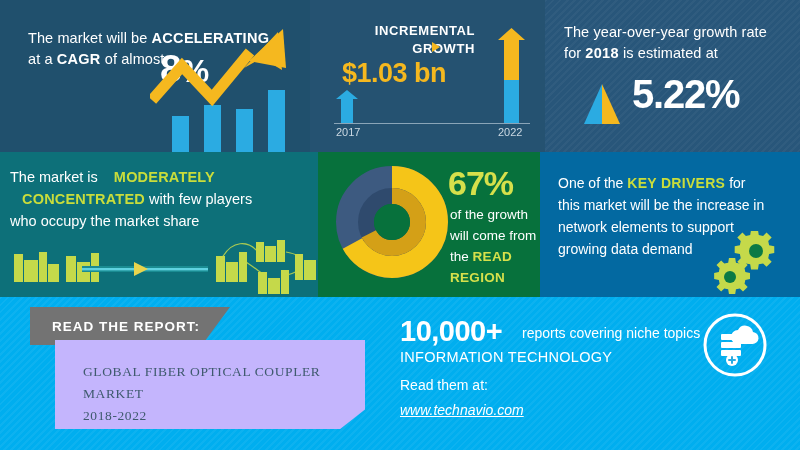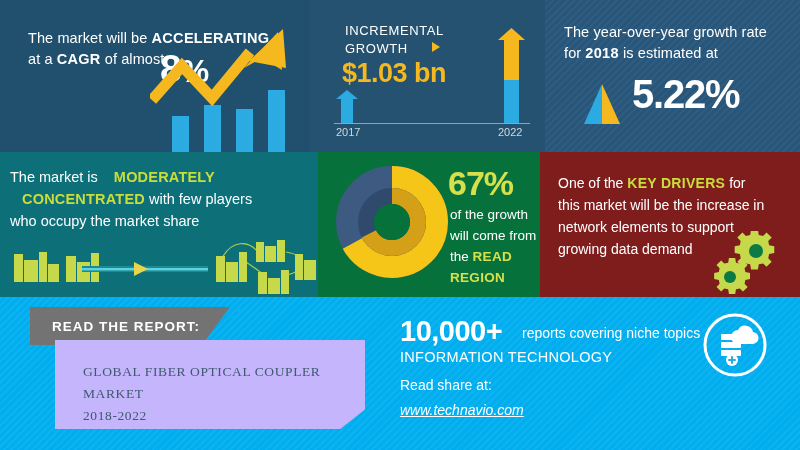--- a/index.html
+++ b/index.html
@@ -58,22 +58,22 @@
   .bar.b1 { left: 4px;  height: 36px; }
   .bar.b2 { left: 36px; height: 47px; }
   .bar.b3 { left: 68px; height: 43px; }
   .bar.b4 { left: 100px;height: 62px; }
 
   .zigzag { position:absolute; left:150px; top:28px; width:148px; height:90px; }
 
   
   .p2-label {
     position:absolute; left: 345px; top: 22px;
-    width: 130px; 
-    color:#ffffff; font-size: 13px; font-weight: 400;
+    width: 130px; text-align: right;
+    color:#ffffff; font-size: 13px; font-weight: 700;
     line-height: 18px; letter-spacing: .6px;
   }
   .p2-tri {
     position:absolute; left: 432px; top: 42px;
     width:0;height:0;border-left:8px solid #F5B81F;
     border-top:5px solid transparent;border-bottom:5px solid transparent;
   }
   .p2-value {
     position:absolute; left: 342px; top: 58px;
     color:#F5B81F; font-size: 27px; font-weight: 700; letter-spacing:-.5px;
@@ -92,21 +92,21 @@
   .p3-tri { position:absolute; left:580px; top:84px; width:44px; height:40px; }
   .p3-value {
     position:absolute; left:632px; top:72px;
     color:#ffffff; font-size: 40px; font-weight: 700; letter-spacing:-1.2px;
   }
 
   
   .row-mid { position:absolute; left:0; top:152px; width:800px; height:145px; }
   .teal { position:absolute; left:0; top:0; width:318px; height:145px; background:#0d7079; }
   .green-mid { position:absolute; left:318px; top:0; width:222px; height:145px; background:#07713c; }
-  .green-right { position:absolute; left:540px; top:0; width:260px; height:145px; background:#7f1d1d; }
+  .green-right { position:absolute; left:540px; top:0; width:260px; height:145px; background:#0369a1; }
 
   .teal-text {
     position:absolute; left:10px; top:14px; width:300px;
     color:#ffffff; font-size:14.5px; line-height:22px;
   }
   .teal-text b { color:#C9DD3B; font-weight:700; letter-spacing:.2px;padding-left:12px; }
 
   .city { position:absolute; left:0; top:88px; width:318px; height:57px; }
 
   .donut { position:absolute; left:18px; top:14px; width:112px; height:112px; }
@@ -329,21 +329,21 @@
     <div class="report-card">
       <div class="rc-title">
         <span>GLOBAL FIBER OPTICAL COUPLER MARKET</span><br>
         <span>2018-2022</span>
       </div>
     </div>
 
     <div class="stat-big">10,000+</div>
     <div class="stat-sub">reports covering niche topics</div>
     <div class="stat-line2">INFORMATION TECHNOLOGY</div>
-    <div class="stat-line3">Read share at:</div>
+    <div class="stat-line3">Read them at:</div>
     <a class="stat-url" href="#">www.technavio.com</a>
 
   </div>
 
   <svg class="cloud-badge" viewBox="0 0 66 66">
     <circle cx="33" cy="33" r="30" fill="none" stroke="#ffffff" stroke-width="3"></circle>
     <g fill="#ffffff">
       <rect x="19" y="22" width="20" height="6" rx="1"></rect>
       <rect x="19" y="30" width="20" height="6" rx="1"></rect>
       <rect x="19" y="38" width="20" height="6" rx="1"></rect>

